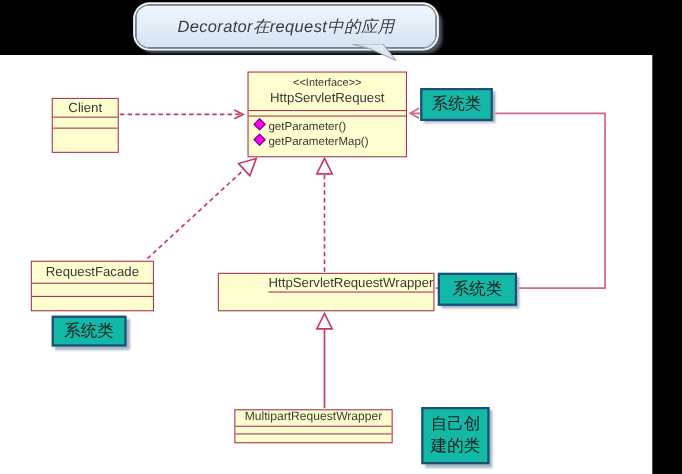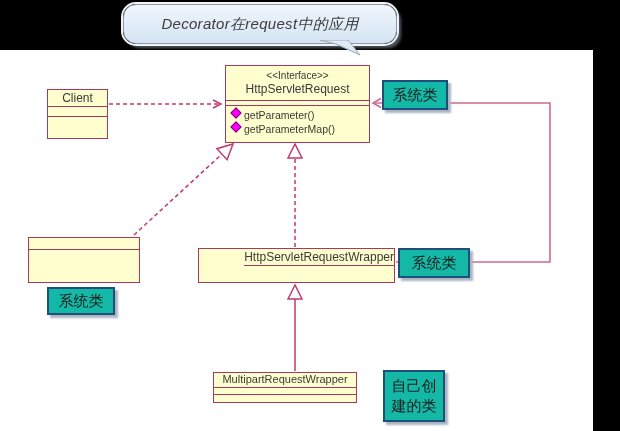--- a/index.html
+++ b/index.html
@@ -95,20 +95,21 @@
         <span>getParameter()</span>
       </div>
       <div class="method-row">
         <span class="diamond"></span>
         <span>getParameterMap()</span>
       </div>
     </div>
   </div>
 
   <div class="cls" style="left:28px;top:237px;width:112px;height:46px;">
+    <div class="cls-title" style="height:19px;">RequestFacade</div>
     <div class="cls-comp" style="height:11px;"></div>
     <div class="cls-comp last"></div>
   </div>
 
   <div class="cls" style="left:198px;top:248px;width:197px;height:35px;align-items:flex-end;">
     <div class="cls-title" style="height:16px;">HttpServletRequestWrapper</div>
     <div class="cls-comp" style="height:7px;"></div>
     <div class="cls-comp last"></div>
   </div>
 

